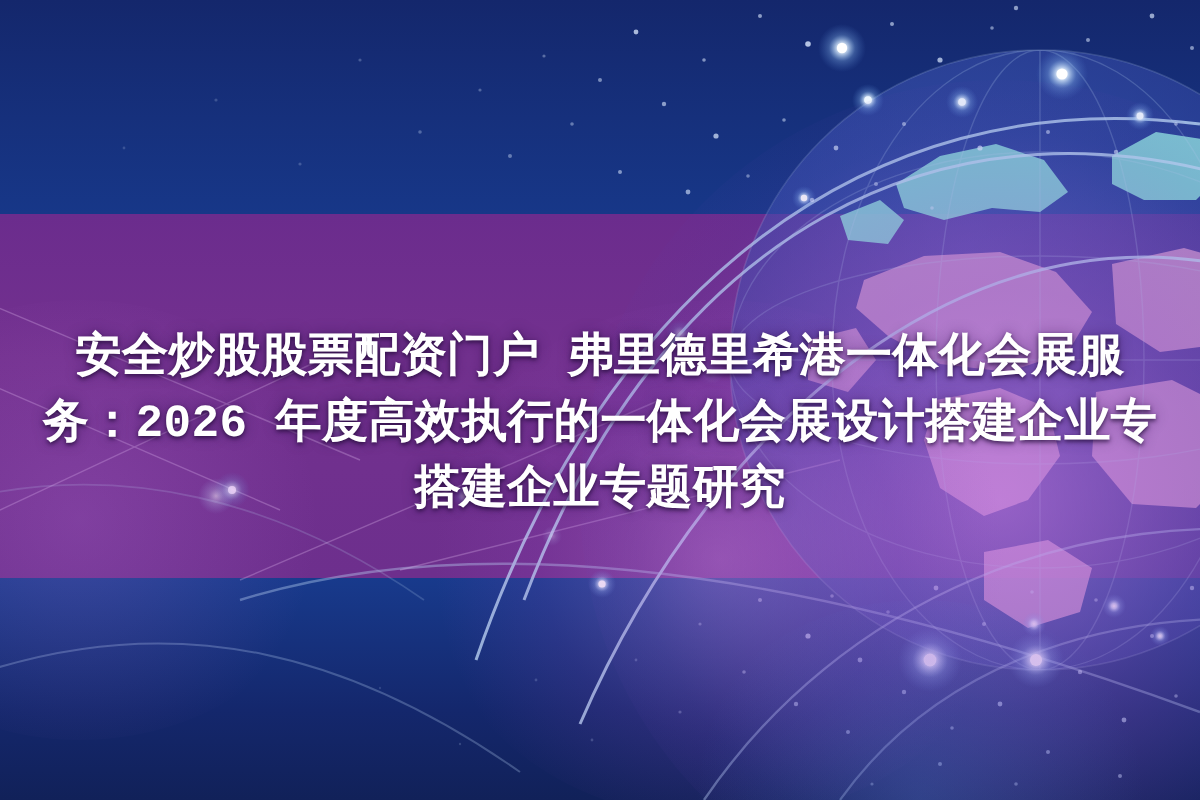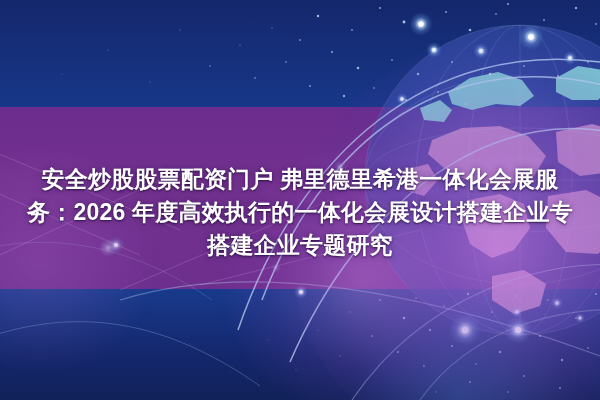--- a/index.html
+++ b/index.html
@@ -7,21 +7,21 @@
     margin: 0;
     padding: 0;
     background: #0b1535;
   }
 
   #banner {
     position: relative;
     width: 600px;
     height: 400px;
     overflow: hidden;
-    font-family: Liberation Sans, sans-serif;
+    font-family: Liberation Mono, monospace;
     background: #14286d;
     user-select: none;
   }
 
   
   .band {
     position: absolute;
     left: 0;
     width: 100%;
   }

